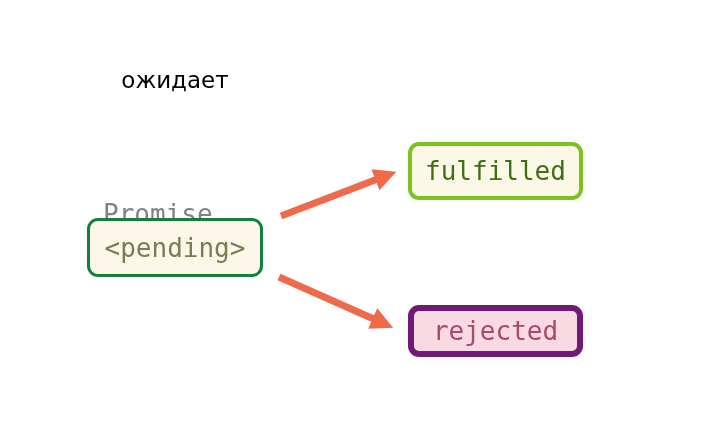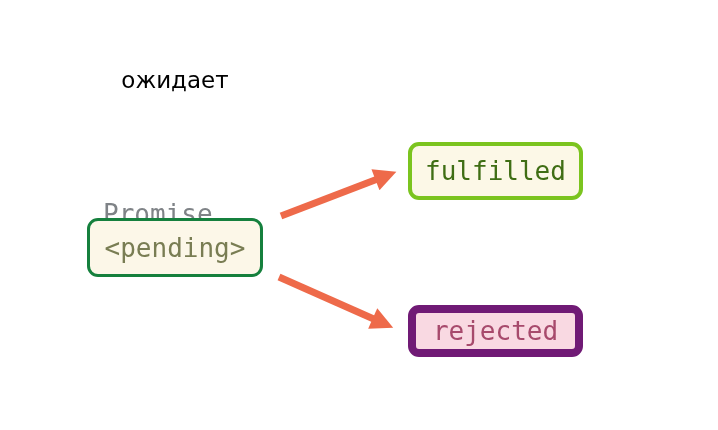--- a/index.html
+++ b/index.html
@@ -72,21 +72,21 @@
     background: #fcf8e7;
     border: 4px solid #7bc41f;
     color: #3f6e14;
   }
   .rejected-box {
     left: 408px;
     top: 305px;
     width: 175px;
     height: 52px;
     background: #f9d9e2;
-    border: 8px solid #701a75;
+    border: 6px solid #701a75;
     color: #a74a6c;
   }
   .arrows-layer {
     position: absolute;
     left: 0;
     top: 0;
     width: 718px;
     height: 430px;
     pointer-events: none;
   }

